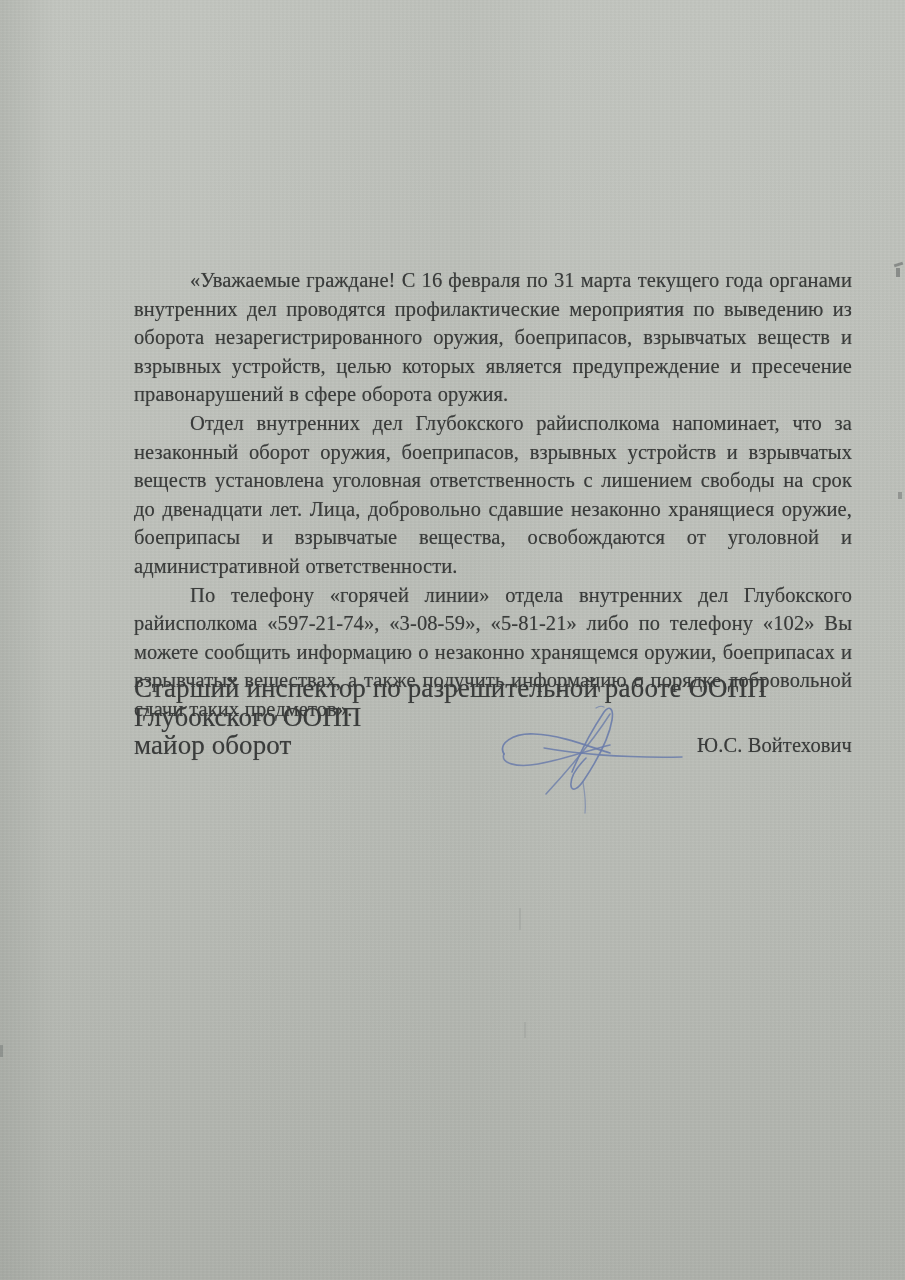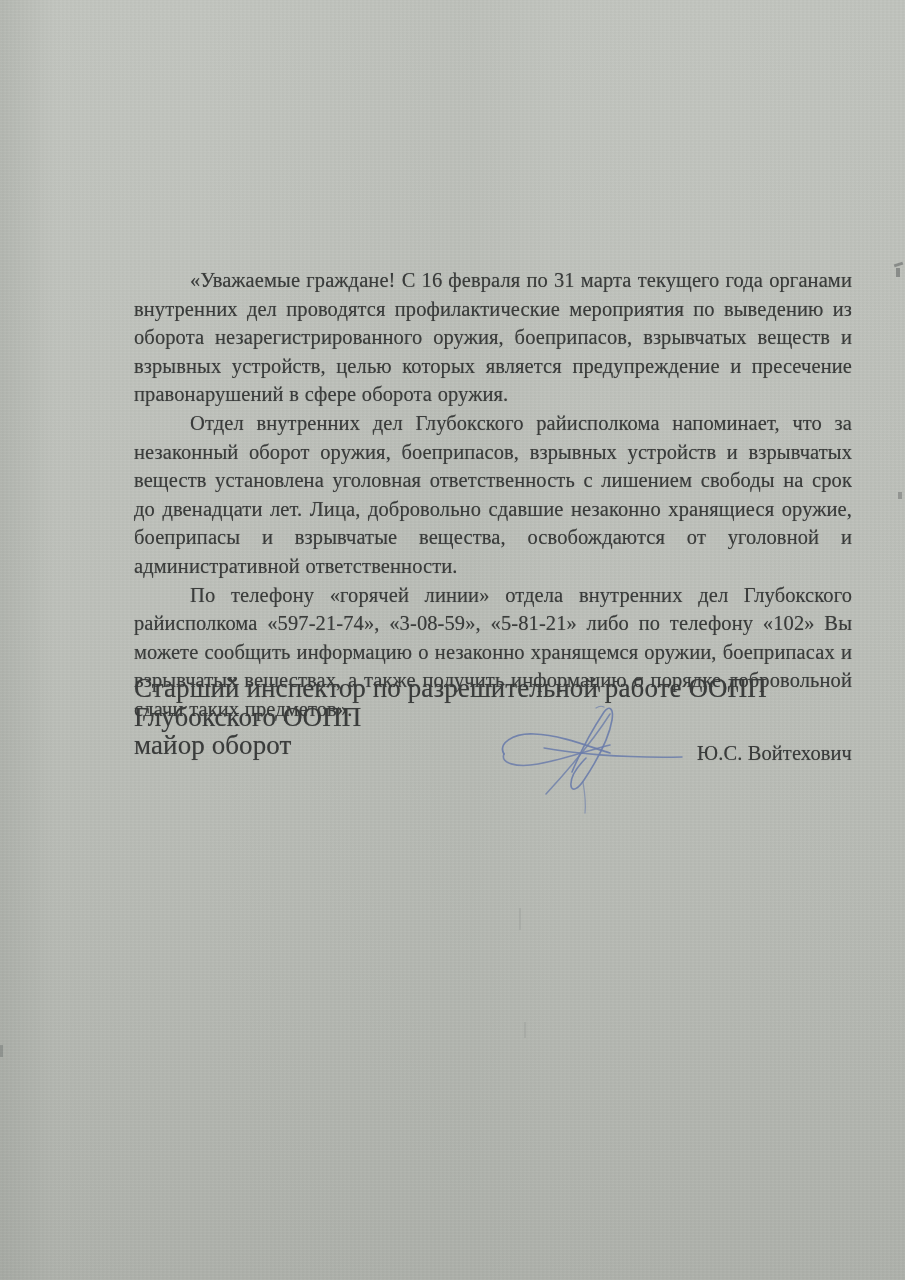--- a/index.html
+++ b/index.html
@@ -113,21 +113,20 @@
   .sig-name {
     position: absolute;
     right: 0;
     top: 0;
     font-size: 20.5px;
     line-height: 28.5px;
     color: #3a3c3b;
     letter-spacing: 0.1px;
     white-space: nowrap;
     text-shadow: 0 0 0.7px rgba(58,60,59,0.55);
-    margin-top: 8px;
   }
 
   
   .signature {
     position: absolute;
     left: 486px;
     top: 700px;
     width: 230px;
     height: 115px;
     z-index: 4;

